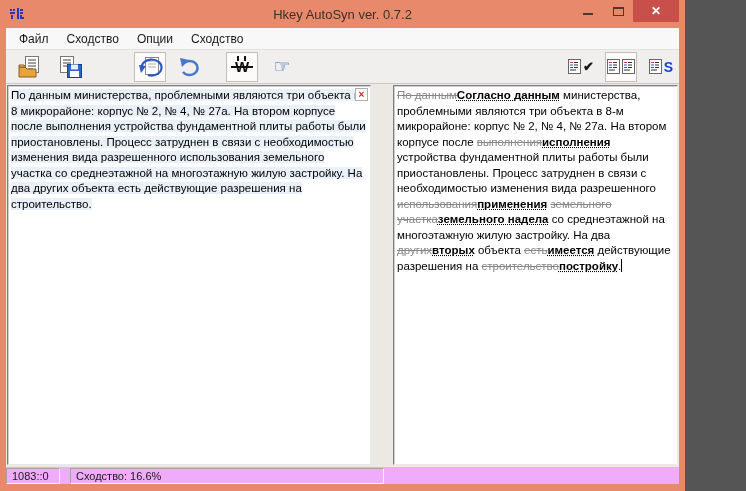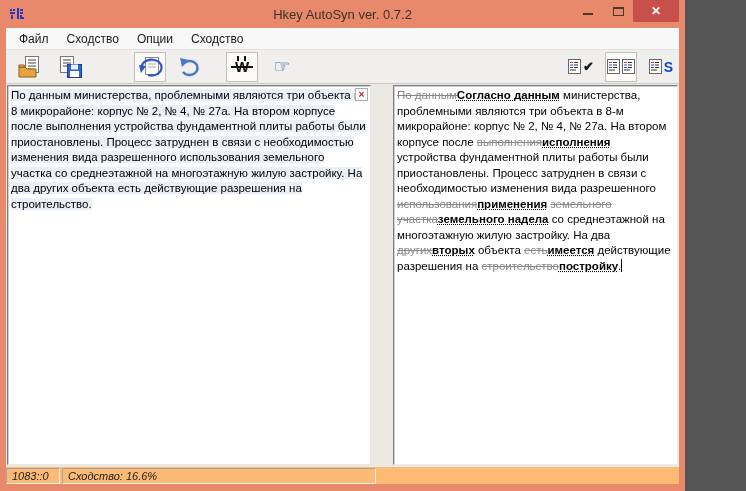--- a/index.html
+++ b/index.html
@@ -79,29 +79,29 @@
     display:flex; align-items:center; justify-content:center;
     font-size:10px; font-weight:bold; color:#d02020; line-height:1;
   }
 
   .seg-del { color:#878787; text-decoration:line-through; }
   .seg-ins { font-weight:bold; text-decoration:underline; text-decoration-style:dotted; }
   .seg-caret { display:inline-block; width:1px; height:13px; background:#000; vertical-align:text-bottom; }
 
   
   .statusbar {
-    height:17px; background:#fdba74; display:flex; align-items:stretch;
-    font-size:11px; color:#1a1a1a; padding-top:1px;font-style:italic;
+    height:17px; background:#f0abfc; display:flex; align-items:stretch;
+    font-size:11px; color:#1a1a1a; padding-top:1px;
   }
   .status-cell {
     border:1px solid; border-color:#a7a49f #f6f5f3 #f6f5f3 #a7a49f;
     padding:0 5px; display:flex; align-items:center; white-space:nowrap;
   }
   .status-cell-pos { width:54px; }
-  .status-cell-sim { width:314px; margin-left:2px; }
+  .status-cell-sim { width:314px; margin-left:10px; }
   .status-fill { flex:1; }
 
   svg { display:block; }
 </style>
 </head>
 <body>
 
 <div class="window">
 
   <div class="titlebar">

